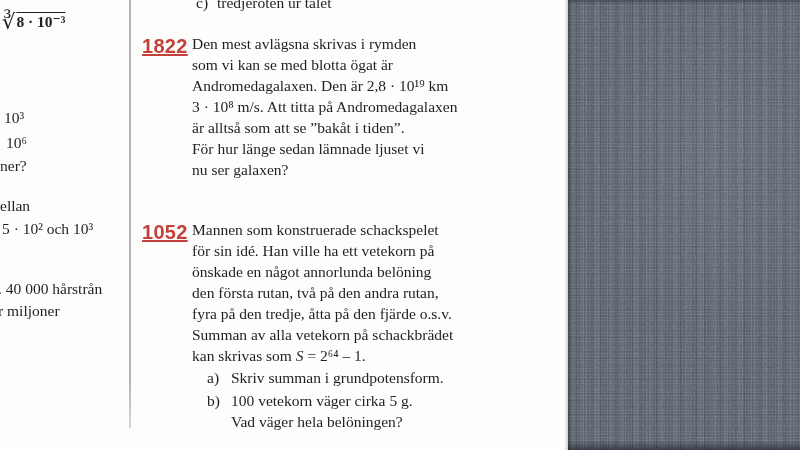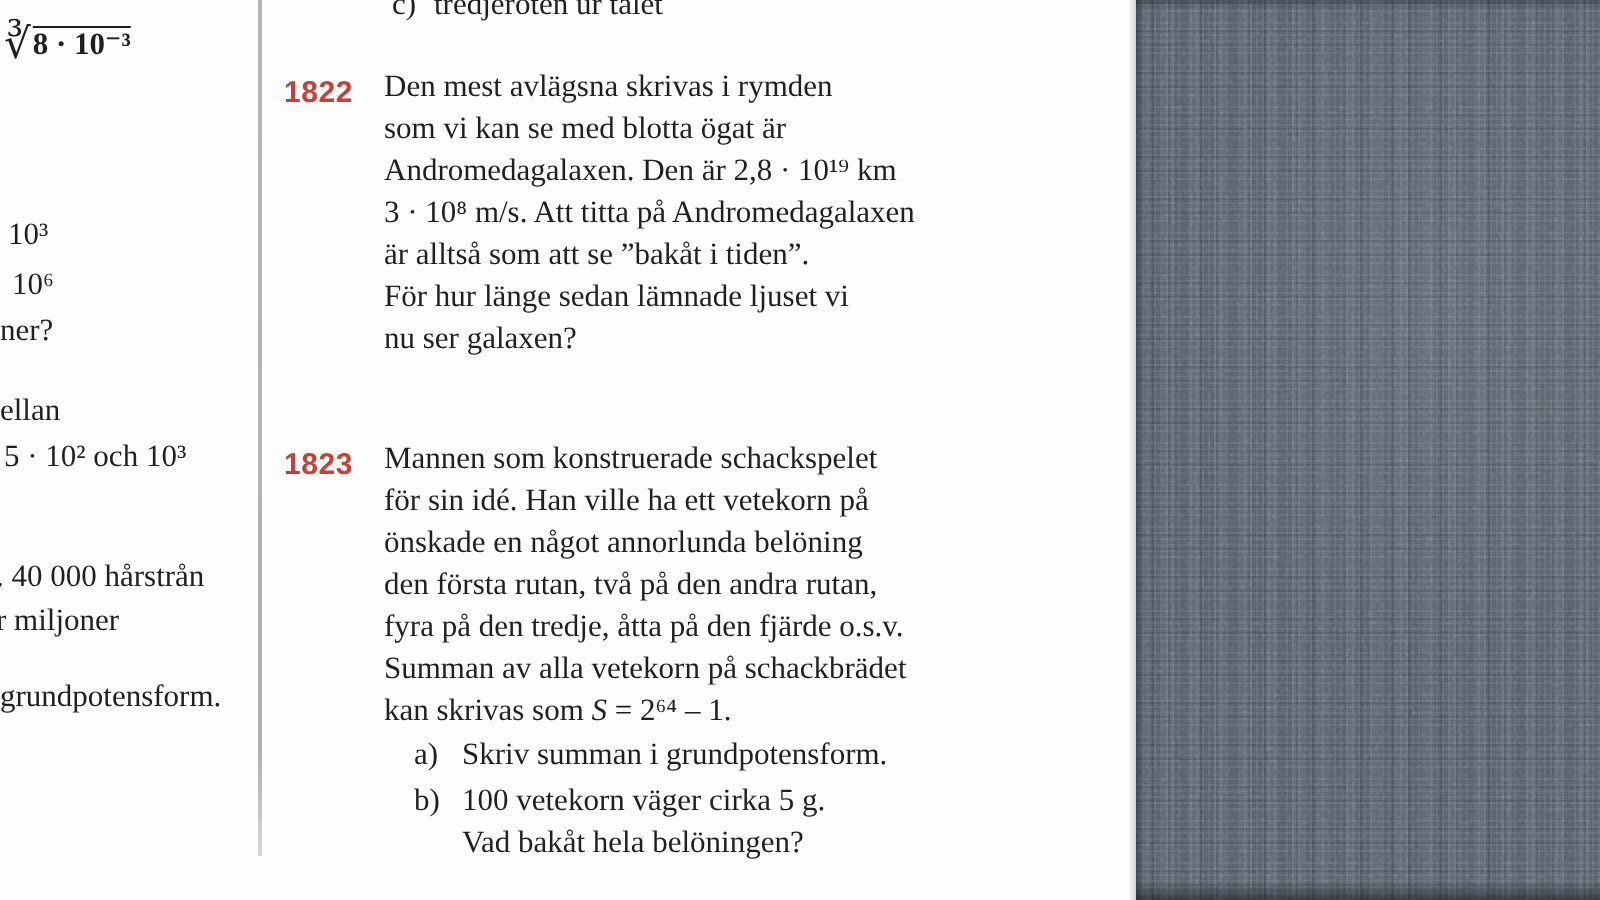--- a/index.html
+++ b/index.html
@@ -17,22 +17,22 @@
   
   .frag{
     position:absolute;font-size:15.5px;line-height:20px;white-space:nowrap;
   }
   .rad-sign{font-size:21px;line-height:20px;vertical-align:-2px;}
   .rad-cand{text-decoration:overline;padding-left:1px;font-weight:bold;}
   
   .prob-num{
     position:absolute;left:142px;
     font-family:"Liberation Sans","DejaVu Sans",sans-serif;
-    font-weight:700;font-size:15px;letter-spacing:.3px;
-    color:var(--accent,#c5403a);line-height:21px;white-space:nowrap;
+    font-weight:700;font-size:20px;letter-spacing:.3px;
+    color:var(--accent,#c5403a);line-height:21px;white-space:nowrap;text-decoration:underline;
   }
   .prob-lines{position:absolute;left:192px;}
   .line{height:21px;line-height:21px;font-size:15.5px;white-space:nowrap;}
   .mvar{font-style:italic;}
   .partial-item{position:absolute;left:196px;top:-8px;}
   .marker{display:inline-block;width:21px;}
   .subitem{position:absolute;left:192px;margin-left:15px;}
   .subitem .marker{width:24px;}
   .sub-cont{margin-left:24px;}
   
@@ -70,53 +70,52 @@
 <div class="stage">
 
   <div class="frag" style="top:12px;left:2px"><span class="rad-sign">∛</span><span class="rad-cand">8 · 10⁻³</span></div>
   <div class="frag" style="top:108px;left:4px">10³</div>
   <div class="frag" style="top:133px;left:6px">10⁶</div>
   <div class="frag" style="top:156px;left:0px">ner?</div>
   <div class="frag" style="top:196px;left:0px">ellan</div>
   <div class="frag" style="top:219px;left:2px">5 · 10² och 10³</div>
   <div class="frag" style="top:279px;left:-2px">. 40 000 hårstrån</div>
   <div class="frag" style="top:301px;left:-2px">r miljoner</div>
-  <div class="frag" style="top:339px;left:0px">grundpotensform.</div>
 
   <div class="divider"></div>
 
   <div class="partial-item line"><span class="marker">c)</span><span>tredjeroten ur talet</span></div>
 
   <div class="prob-num" style="top:36px">1822</div>
   <div class="prob-lines" style="top:33px">
     <div class="line">Den mest avlägsna skrivas i rymden</div>
     <div class="line">som vi kan se med blotta ögat är</div>
     <div class="line">Andromedagalaxen. Den är 2,8 · 10¹⁹ km</div>
     <div class="line">3 · 10⁸ m/s. Att titta på Andromedagalaxen</div>
     <div class="line">är alltså som att se ”bakåt i tiden”.</div>
     <div class="line">För hur länge sedan lämnade ljuset vi</div>
     <div class="line">nu ser galaxen?</div>
   </div>
 
-  <div class="prob-num" style="top:222px">1823</div>
+  <div class="prob-num" style="top:222px">1052</div>
   <div class="prob-lines" style="top:219px">
     <div class="line">Mannen som konstruerade schackspelet</div>
     <div class="line">för sin idé. Han ville ha ett vetekorn på</div>
     <div class="line">önskade en något annorlunda belöning</div>
     <div class="line">den första rutan, två på den andra rutan,</div>
     <div class="line">fyra på den tredje, åtta på den fjärde o.s.v.</div>
     <div class="line">Summan av alla vetekorn på schackbrädet</div>
     <div class="line"><span>kan skrivas som </span><span class="mvar">S</span><span> = 2⁶⁴ – 1.</span></div>
   </div>
 
   <div class="subitem line" style="top:367px"><span class="marker">a)</span><span>Skriv summan i grundpotensform.</span></div>
 
   <div class="subitem" style="top:390px">
     <div class="line"><span class="marker">b)</span><span>100 vetekorn väger cirka 5 g.</span></div>
-    <div class="line sub-cont">Vad bakåt hela belöningen?</div>
+    <div class="line sub-cont">Vad väger hela belöningen?</div>
   </div>
 
   <div class="page-edge"></div>
 
   <div class="fabric">
     <div class="weave"></div>
     <svg class="noise" width="232" height="450">
       <filter id="fabricNoise" x="0" y="0" width="100%" height="100%">
         <feTurbulence type="fractalNoise" baseFrequency="0.55 0.45" numOctaves="3" seed="7"></feTurbulence>
         <feColorMatrix type="saturate" values="0"></feColorMatrix>

